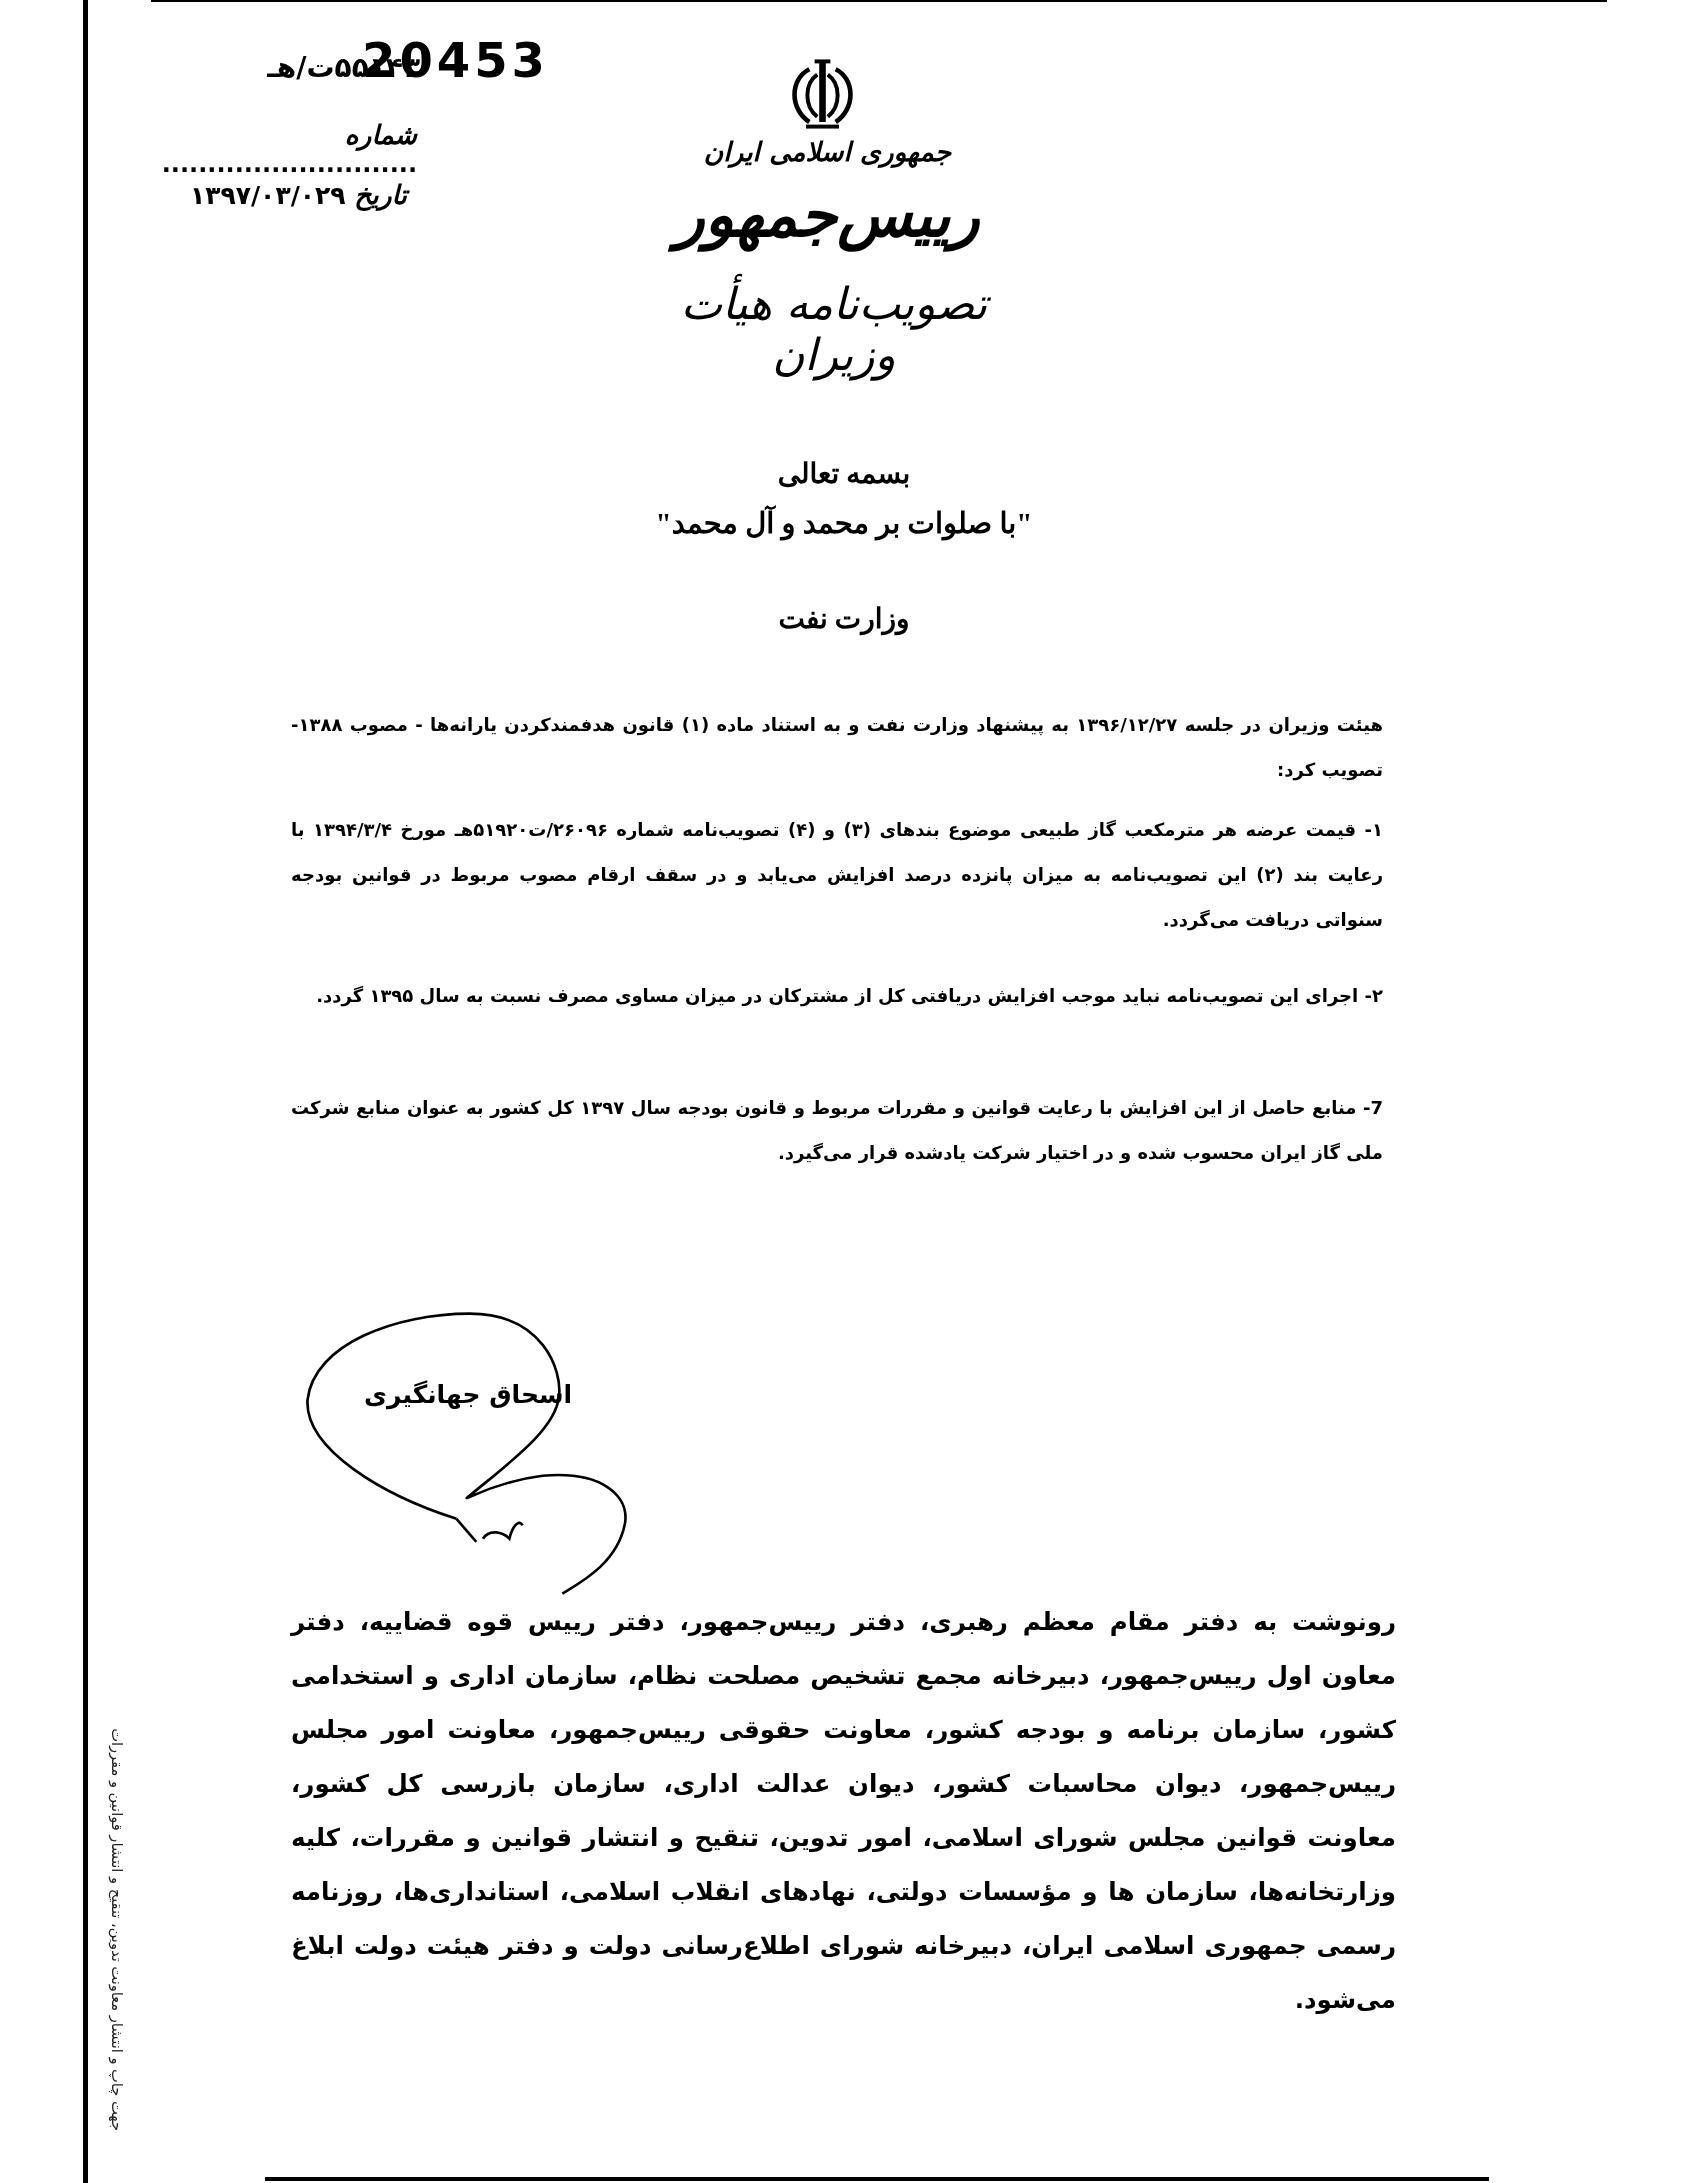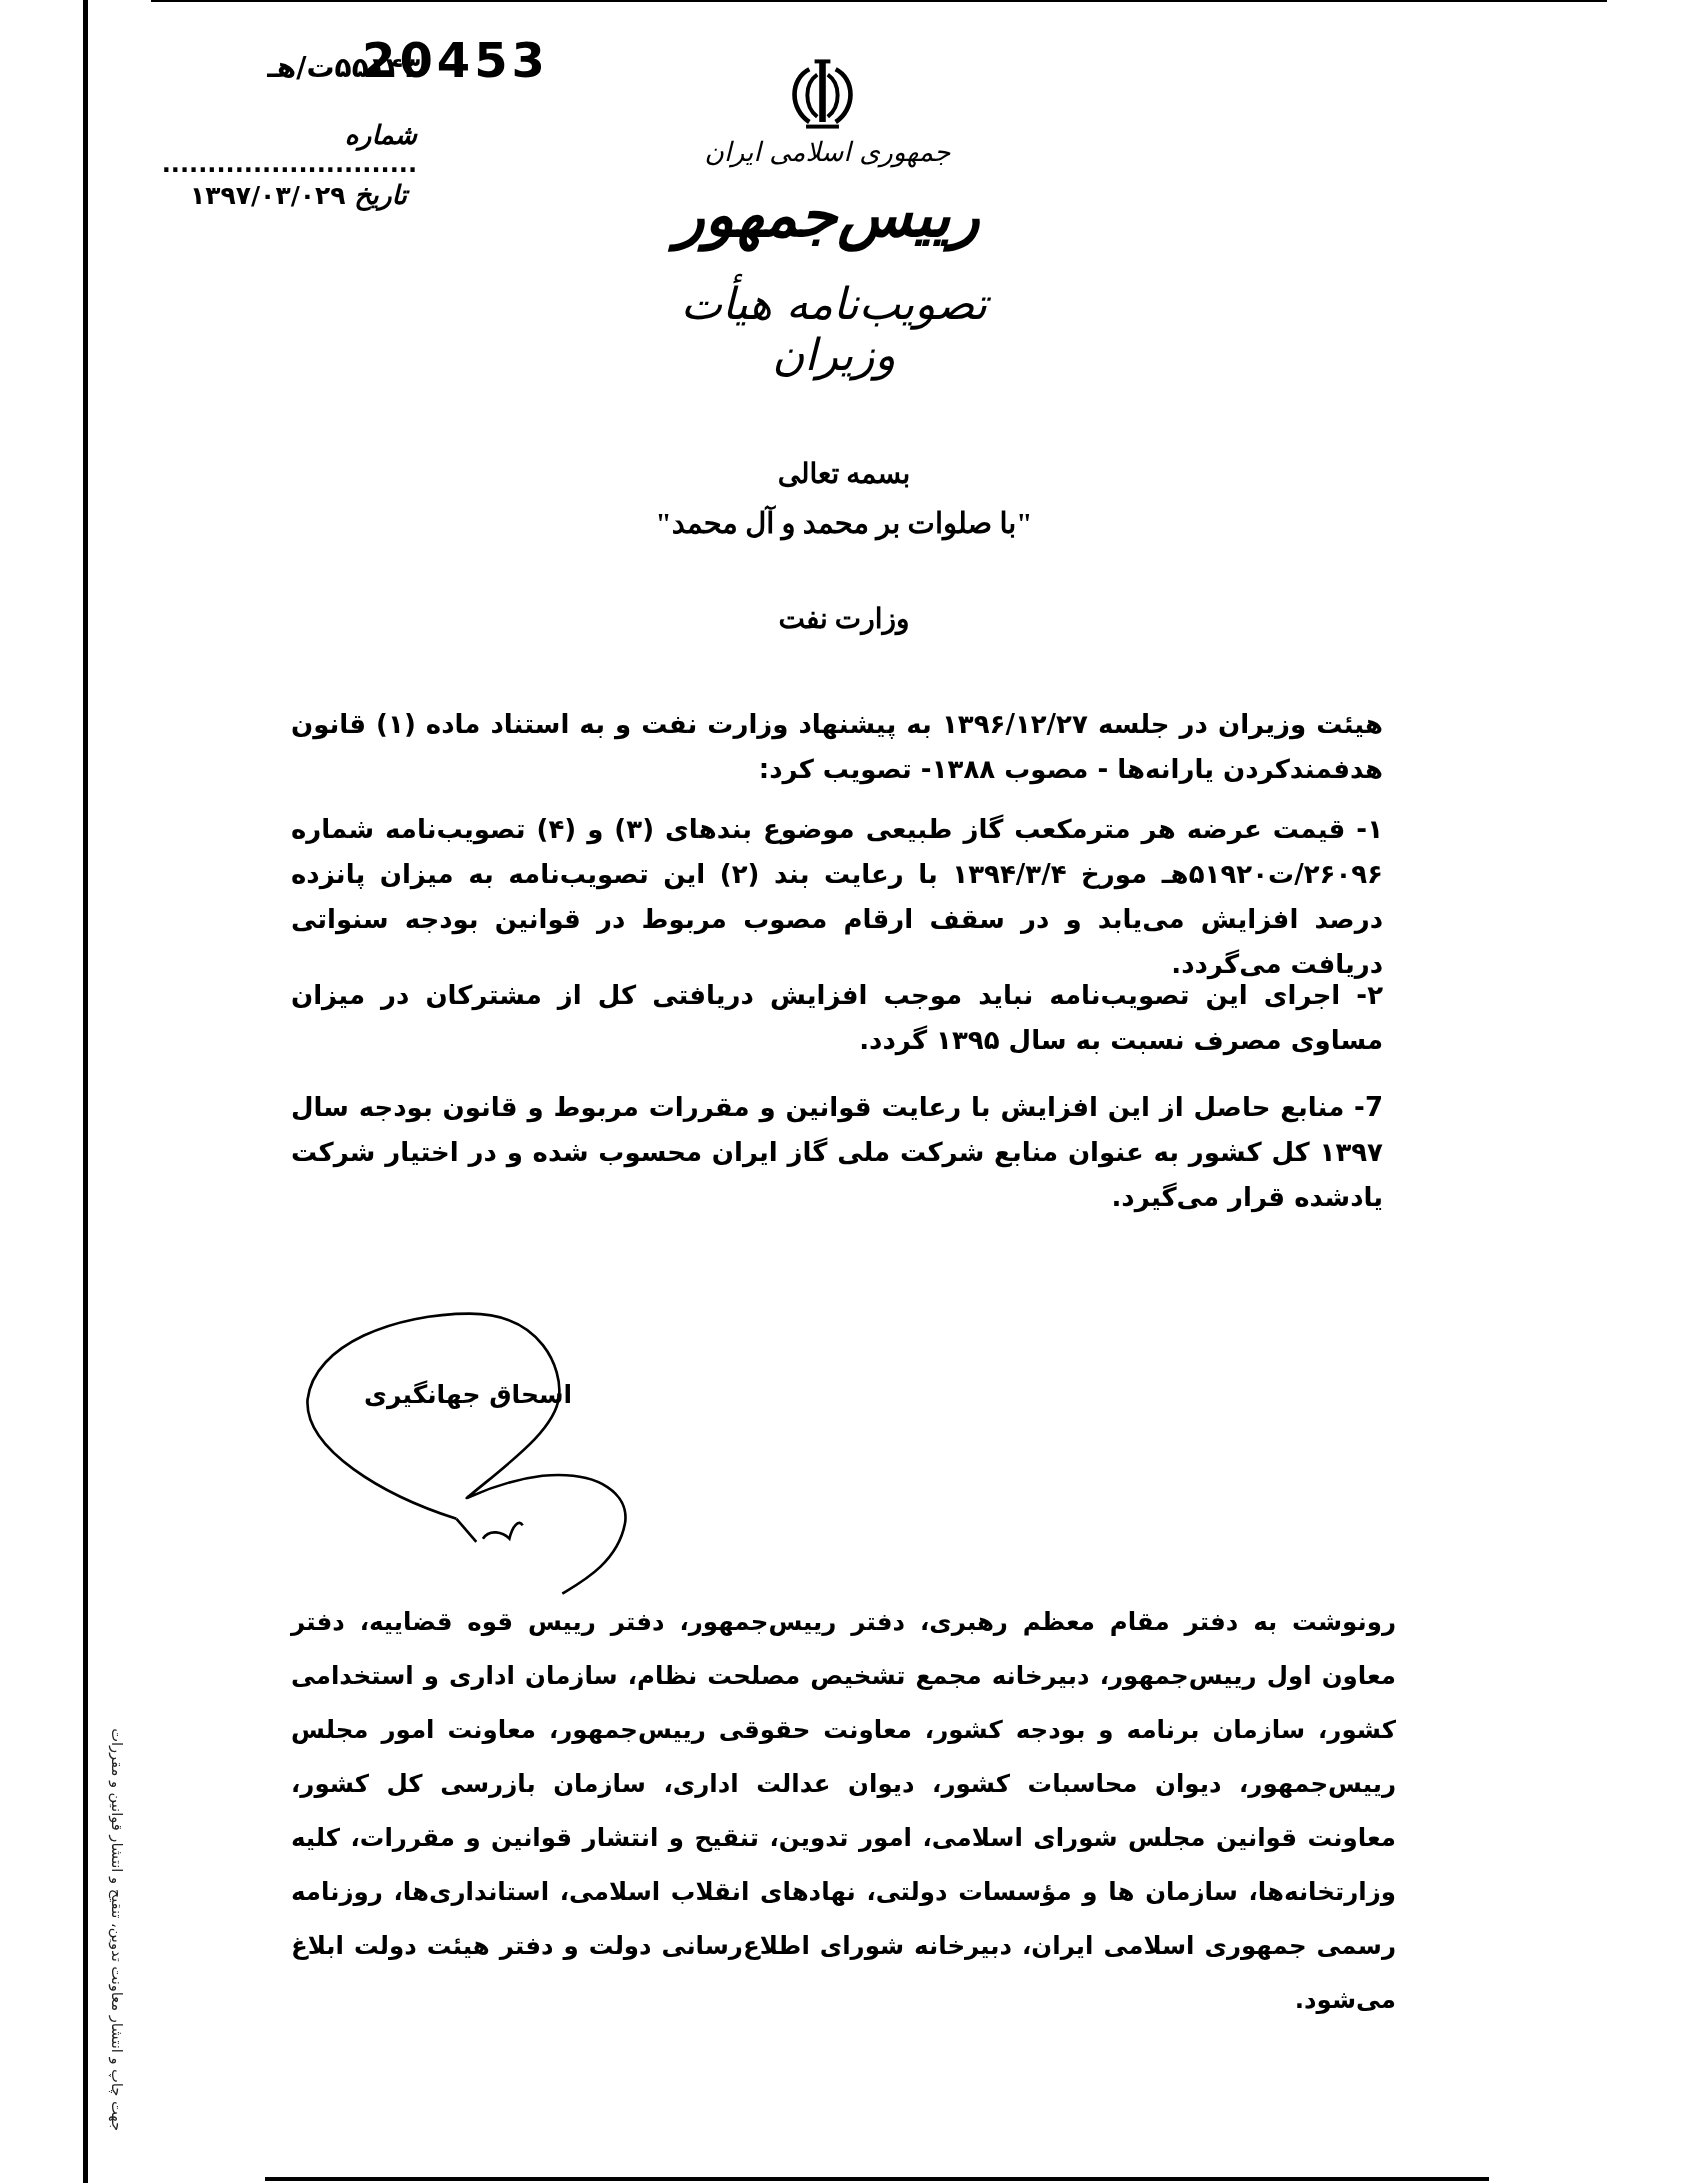--- a/index.html
+++ b/index.html
@@ -12,33 +12,33 @@
   .ref { position:absolute; direction:rtl; font-weight:bold; }
   .ref-label { font-family:"DejaVu Serif", serif; font-style:italic; font-weight:bold; font-size:26.5px; }
   #ref-number-row { left:218px; top:32px; width:331px; height:53px; }
   #ref-stamp { position:absolute; right:0; top:0; font-size:48px; letter-spacing:4px; }
   #ref-code { position:absolute; right:129px; top:18.5px; font-size:28px; }
   #ref-shomare-row { left:179px; top:119px; width:238px; font-size:24px; }
   #ref-date-row { left:175px; top:179px; width:232px; font-size:25px; }
 
   .emblem { position:absolute; left:783px; top:56px; width:79px; height:76px; }
   .emblem-title { position:absolute; left:695px; top:136px; width:265px; text-align:center;
-                  font-family:"DejaVu Serif", serif; font-style:italic; font-size:26.5px; direction:rtl; }
+                  font-family:"DejaVu Serif", serif; font-style:italic; font-size:26.5px; direction:rtl;font-weight:bold; }
   .emblem-president { position:absolute; left:662px; top:179px; width:331px; text-align:center;
                   font-family:"DejaVu Serif", serif; font-style:italic; font-weight:bold; font-size:61px; direction:rtl; }
   .emblem-resolution { position:absolute; left:662px; top:278px; width:344px; text-align:center;
                   font-family:"DejaVu Serif", serif; font-style:italic; font-size:44px; direction:rtl; }
 
   .heading { position:absolute; left:0; width:1688px; text-align:center; font-weight:bold; direction:rtl;font-family:Liberation Serif, serif; }
   #h-bismillah { top:457px; font-size:28px; }
   #h-salawat { top:506px; font-size:29px; }
   #h-ministry { top:602px; font-size:28px; }
 
   .body-text { position:absolute; left:291px; width:1092px; direction:rtl; text-align:justify;
-               font-size:26px; line-height:45px; font-weight:bold; }
+               font-size:18px; line-height:45px; font-weight:bold; }
   #intro { top:702px; }
   #clause-1 { top:807px; }
   #clause-2 { top:973px; }
   #clause-3 { top:1085px; }
 
   .signature { position:absolute; left:291px; top:1297px; width:450px; height:298px; }
   .signature svg { position:absolute; left:0; top:0; }
   #sig-name { position:absolute; left:73px; top:83px; width:238px; text-align:left; direction:rtl;
               font-weight:bold; font-size:25px; }
   #sig-title { position:absolute; left:33px; top:142px; width:278px; text-align:center; direction:rtl;

